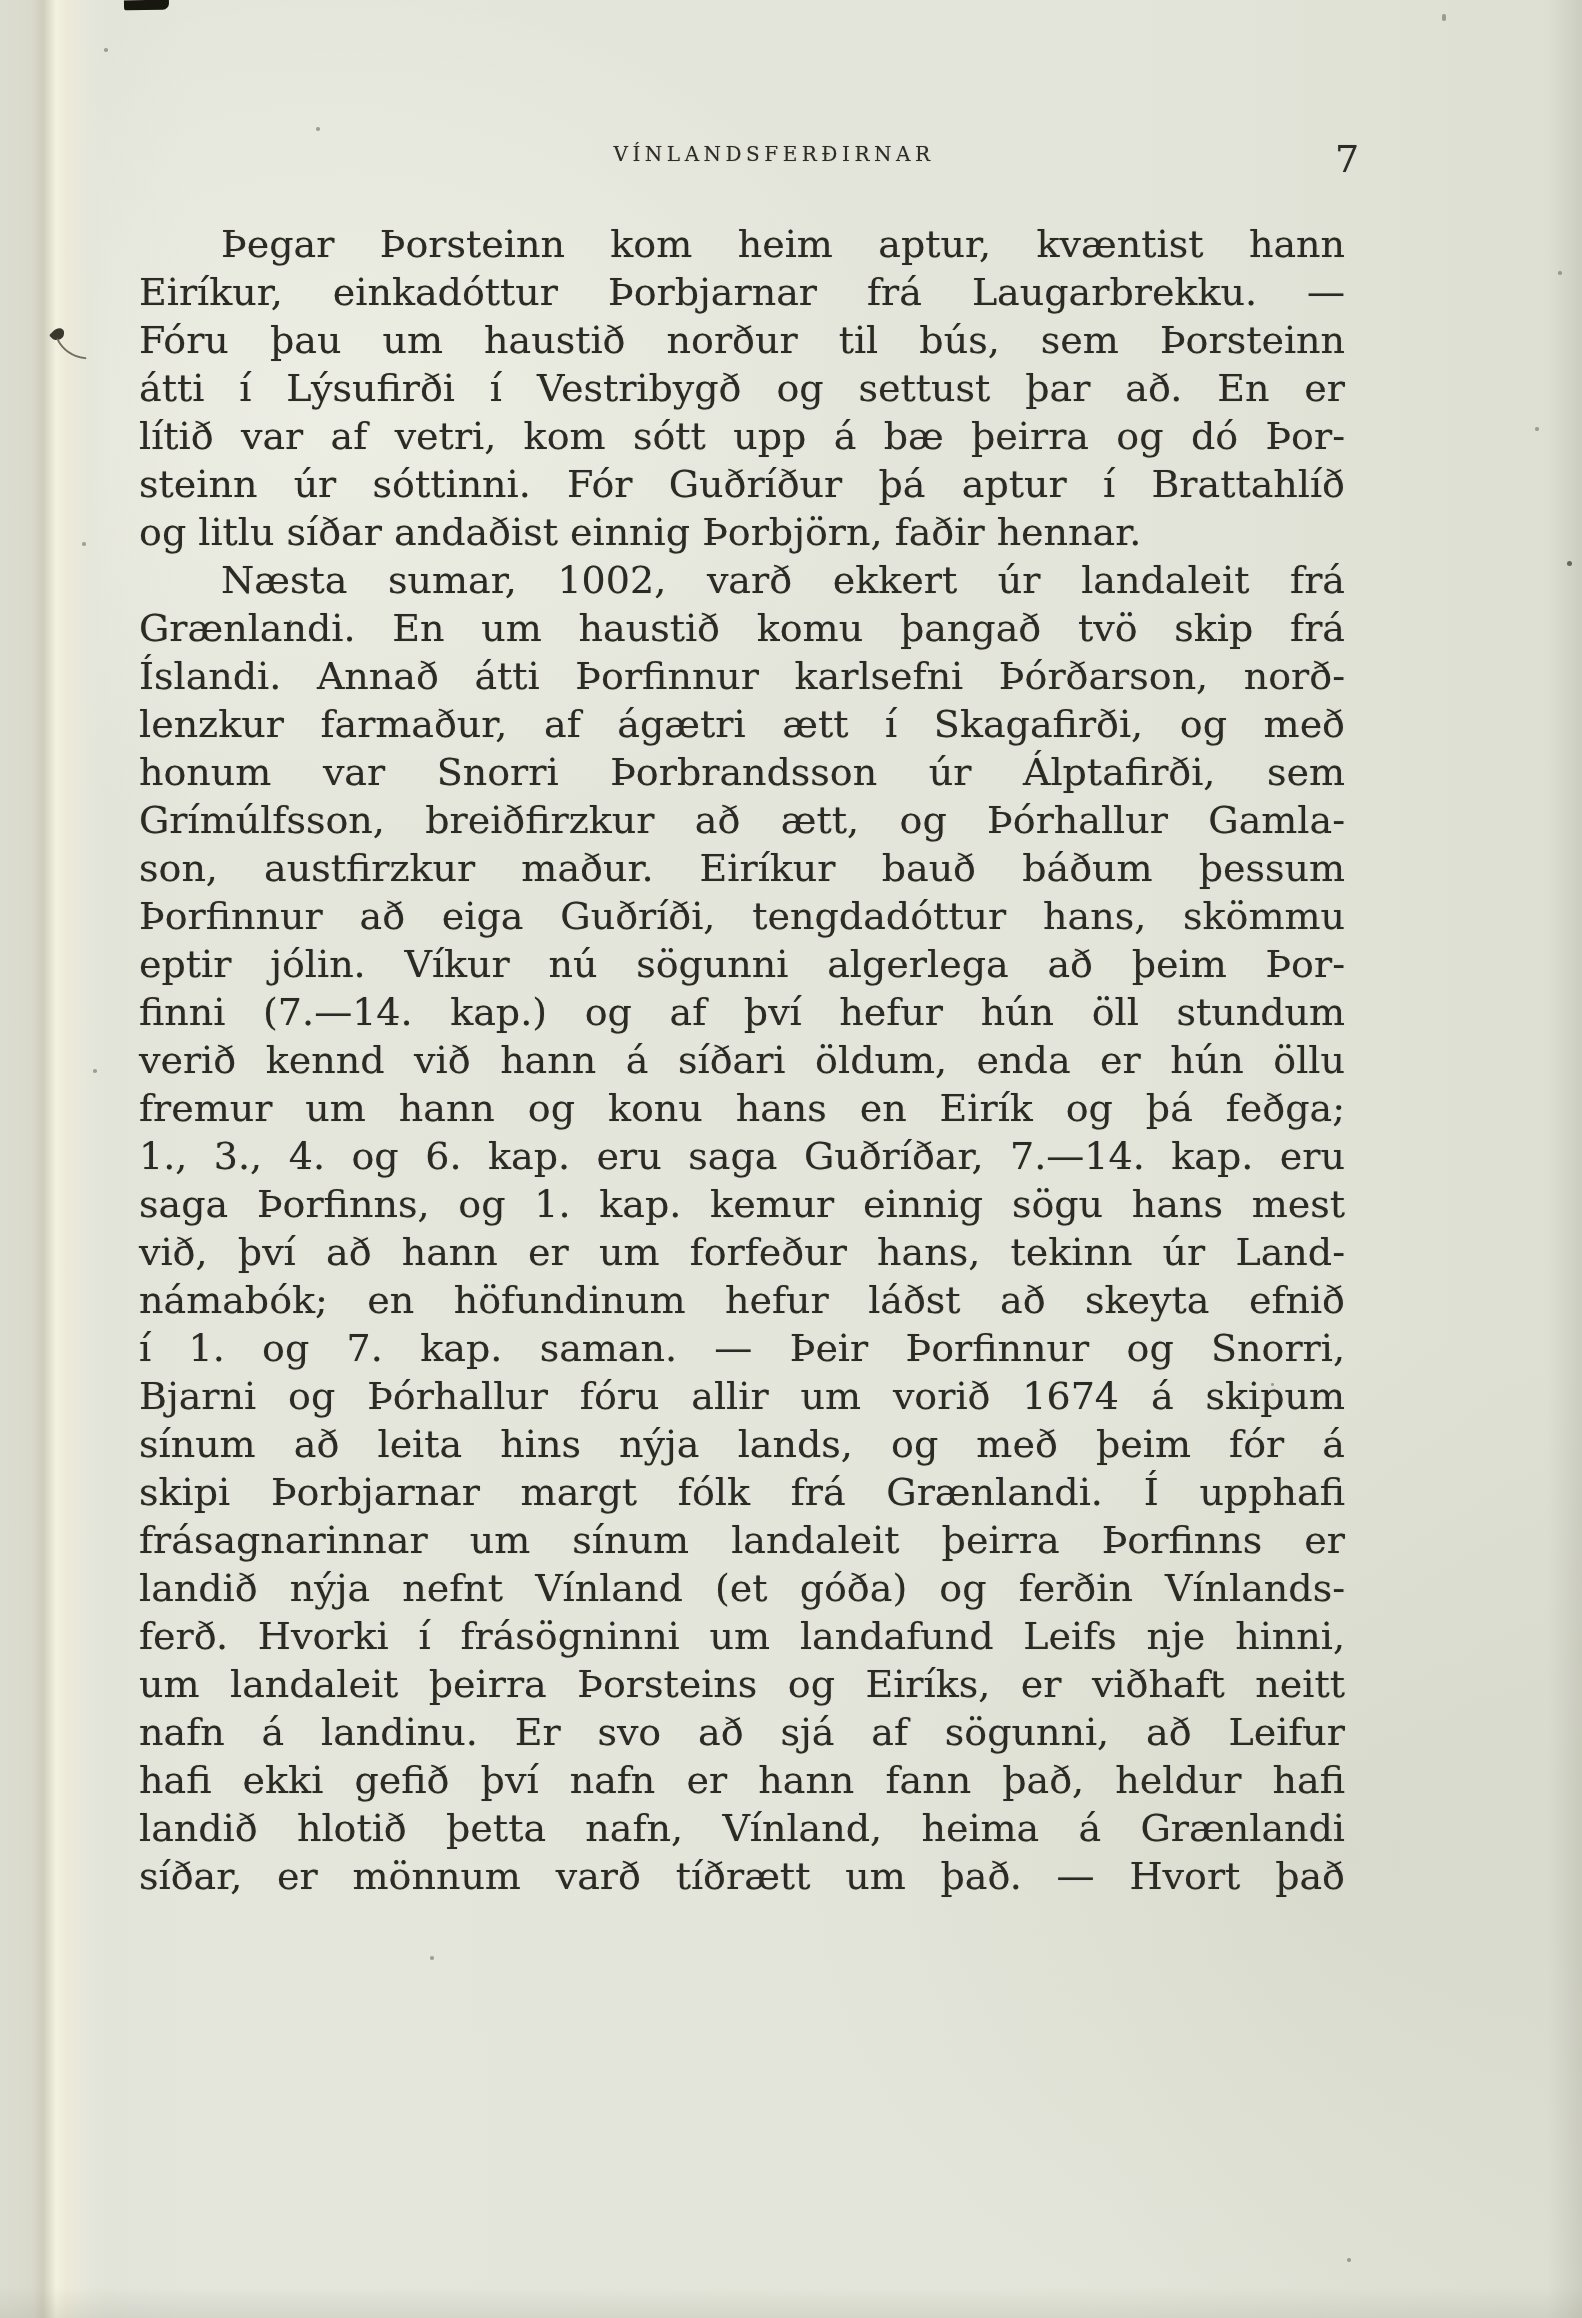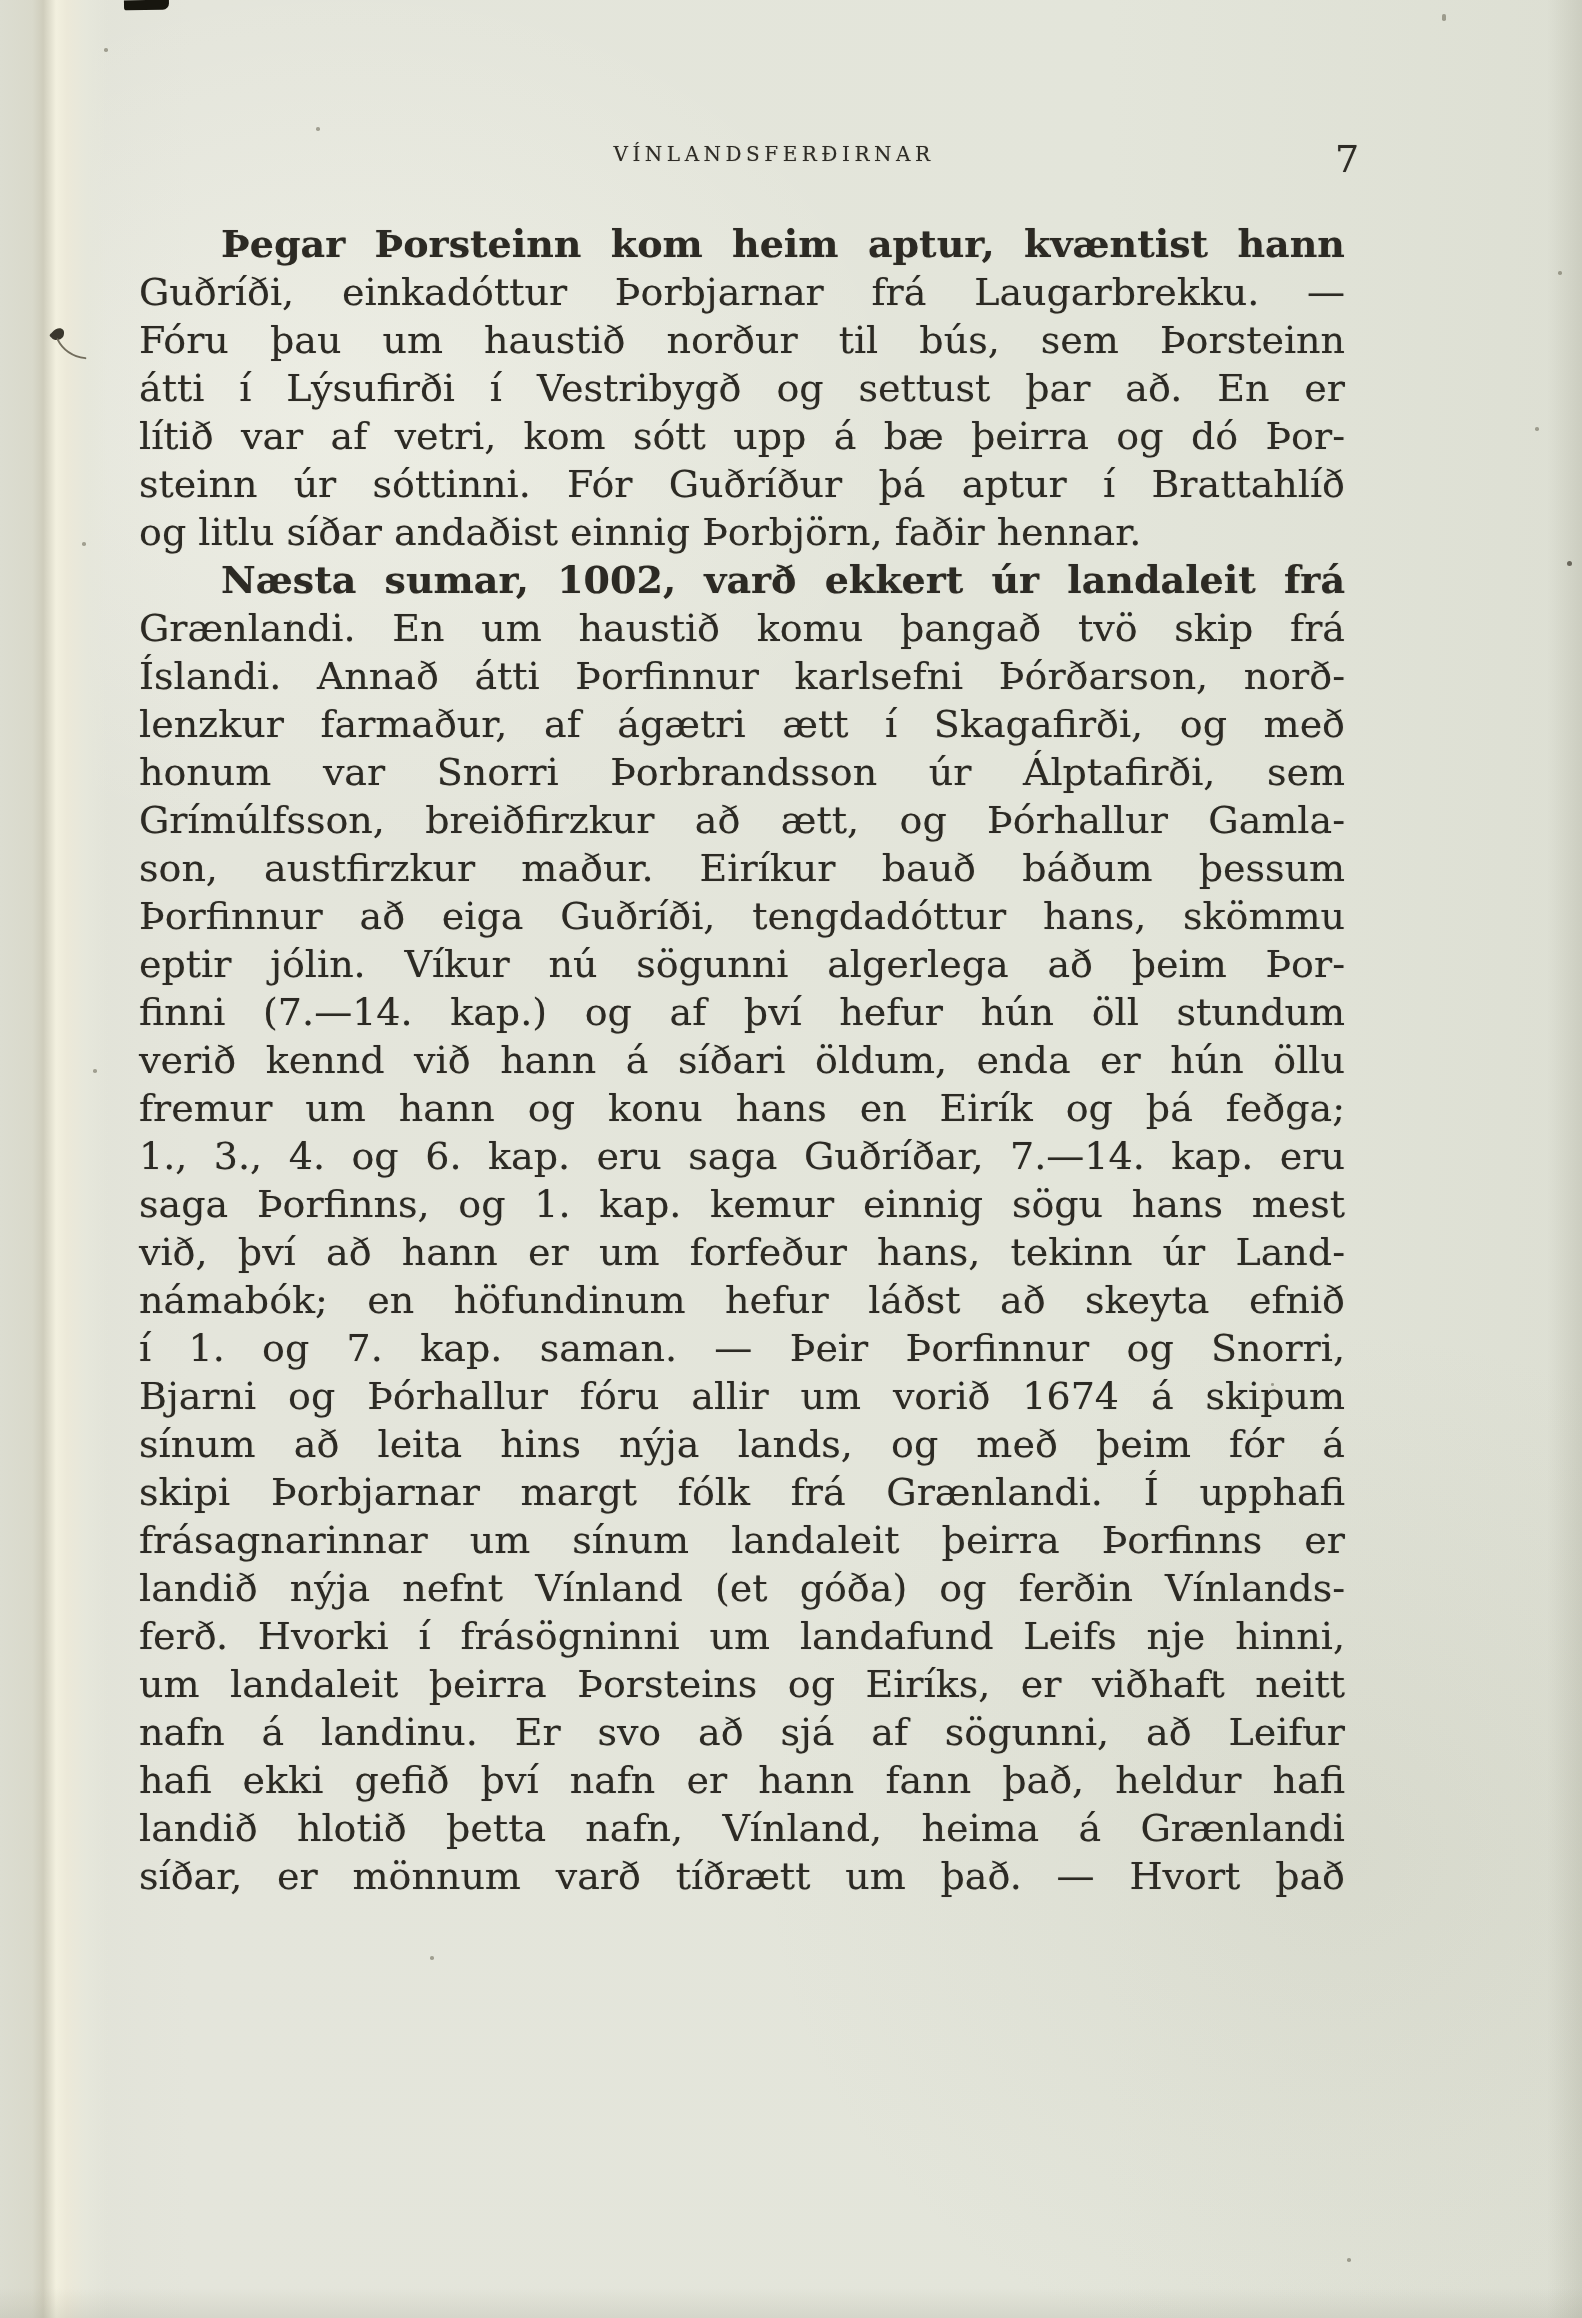--- a/index.html
+++ b/index.html
@@ -102,21 +102,20 @@
     text-align: justify;
     text-align-last: justify;
     white-space: normal;
   }
   .line.no-justify {
     text-align: left;
     text-align-last: left;
   }
   .line.indent {
     text-indent: 82px;
-    font-weight: bold;
   }
 </style>
 </head>
 <body>
 
 <div class="page">
 
   <div class="gutter"></div>
   <div class="edge-shade-right"></div>
   <div class="edge-shade-bottom"></div>
@@ -141,21 +140,21 @@
   <div class="speck" style="left:1347px; top:2258px; width:3.6px; height:3.6px;"></div>
   <div class="speck" style="left:1271px; top:1383px; width:2.7px; height:2.7px;"></div>
 
   <div class="header">
     <span class="title">VÍNLANDSFERÐIRNAR</span>
     <span class="page-number">7</span>
   </div>
 
   <div class="body-text" id="body-text">
       <div class="line indent">Þegar Þorsteinn kom heim aptur, kvæntist hann</div>
-      <div class="line">Guðríði, einkadóttur Þorbjarnar frá Laugarbrekku. —</div>
+      <div class="line">Eiríkur, einkadóttur Þorbjarnar frá Laugarbrekku. —</div>
       <div class="line">Fóru þau um haustið norður til bús, sem Þorsteinn</div>
       <div class="line">átti í Lýsufirði í Vestribygð og settust þar að. En er</div>
       <div class="line">lítið var af vetri, kom sótt upp á bæ þeirra og dó Þor-</div>
       <div class="line">steinn úr sóttinni. Fór Guðríður þá aptur í Brattahlíð</div>
       <div class="line no-justify">og litlu síðar andaðist einnig Þorbjörn, faðir hennar.</div>
       <div class="line indent">Næsta sumar, 1002, varð ekkert úr landaleit frá</div>
       <div class="line">Grænlandi. En um haustið komu þangað tvö skip frá</div>
       <div class="line">Íslandi. Annað átti Þorfinnur karlsefni Þórðarson, norð-</div>
       <div class="line">lenzkur farmaður, af ágætri ætt í Skagafirði, og með</div>
       <div class="line">honum var Snorri Þorbrandsson úr Álptafirði, sem</div>

